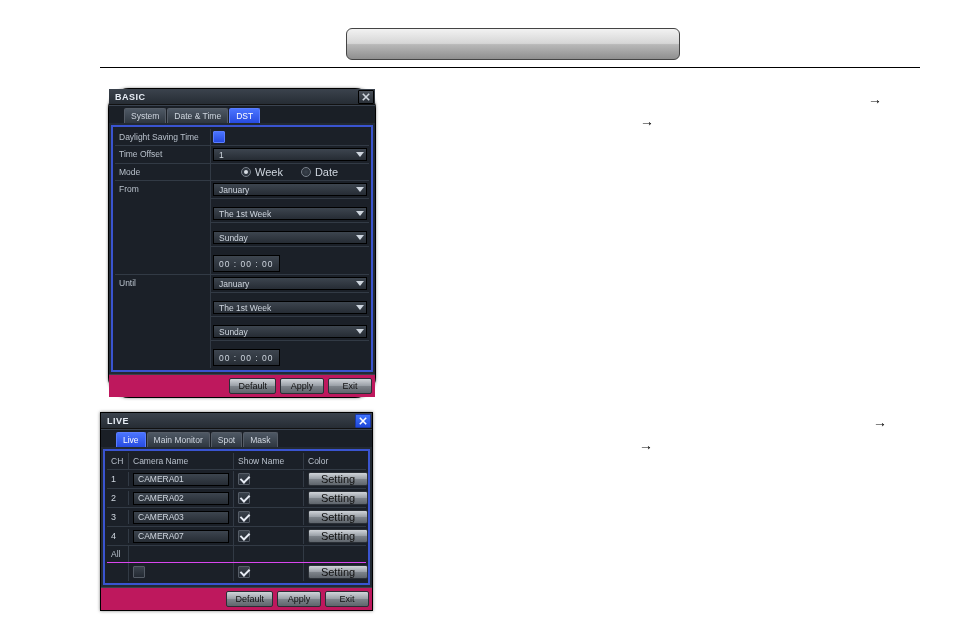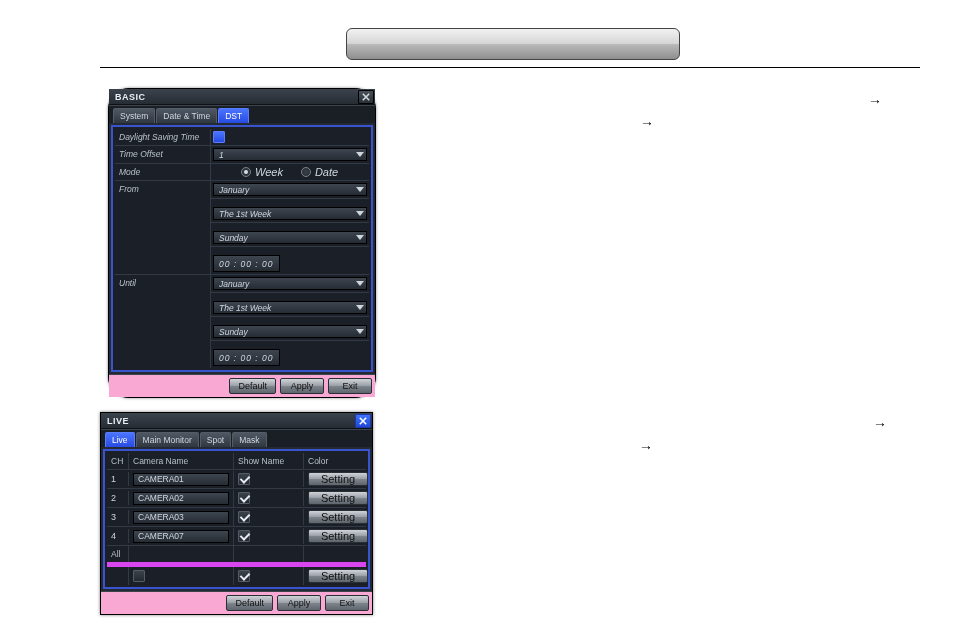--- a/index.html
+++ b/index.html
@@ -67,21 +67,21 @@
     margin: 1px 1px 0 0;
     border-radius: 1px;
   }
   .close-x {
     width: 8px; height: 8px;
     stroke: #d0d6de; stroke-width: 2;
   }
   .tabs {
     display: flex;
     gap: 0;
-    padding: 2px 2px 0 4px;
+    padding: 2px 2px 0 15px;
     background: #1a1f26;
     border-top: 1px solid #3a4350;
   }
   .tab {
     padding: 2px 6px;
     background: linear-gradient(to bottom, #4e5864, #2f3740);
     border: 1px solid #555c66;
     border-bottom: none;
     color: #cfd6df;
     font-size: 8.5px;
@@ -100,21 +100,20 @@
     padding: 2px;
     background: #1b2028;
   }
   
   .form-row {
     display: grid;
     grid-template-columns: 96px 1fr;
     border-bottom: 1px solid #323a45;
     min-height: 16px;
     align-items: stretch;
-    font-style: italic;
   }
   .form-row:last-child { border-bottom: none; }
   .form-label {
     padding: 3px 4px;
     border-right: 1px solid #323a45;
     color: #b8c0cb;
     font-size: 8.5px;
     display: flex;
     align-items: flex-start;
   }
@@ -199,21 +198,21 @@
     padding: 0 5px;
     color: #cfd6df;
     letter-spacing: 1px;
     font-size: 8.5px;
   }
   .button-row {
     display: flex;
     justify-content: flex-end;
     gap: 4px;
     padding: 3px 3px;
-    background: #f9a8d4;
+    background: #be185d;
     border-top: 1px solid #3a424c;
   }
   .btn {
     height: 16px;
     min-width: 44px;
     padding: 0 8px;
     background: linear-gradient(to bottom, #d0d4d9, #9aa0a7 48%, #7e848b 52%, #5f656c);
     border: 1px solid #2a2f36;
     color: #111;
     font-size: 9px;
@@ -473,21 +472,21 @@
         <div>
             <div class="text-input">CAMERA07</div>
           </div>
         <div>
             <span class="checkbox plain checked"></span>
           </div>
         <div>
             <div class="setting-btn">Setting</div>
           </div>
       </div>
-      <div class="hdr-row" style="border-bottom:5px solid #d946ef;">
+      <div class="hdr-row" style="border-bottom:1px solid #d946ef;">
         <div>All</div>
         <div></div>
           <div></div>
           <div></div>
       </div>
       <div class="all-row">
         <div></div>
         <div>
             <span class="checkbox plain"></span>
           </div>

